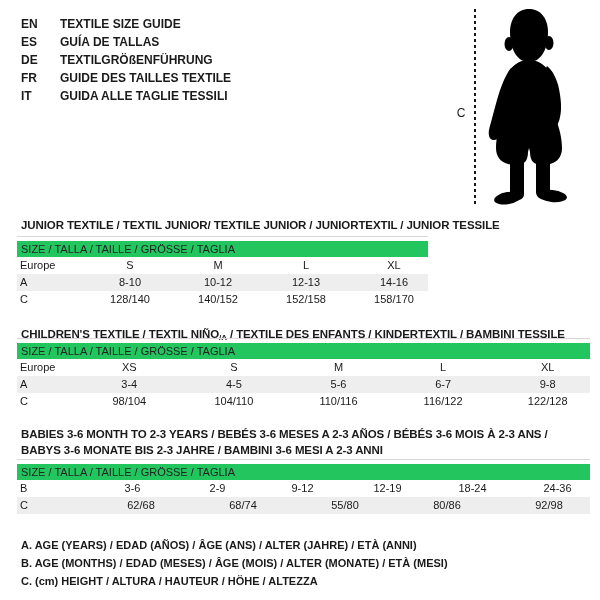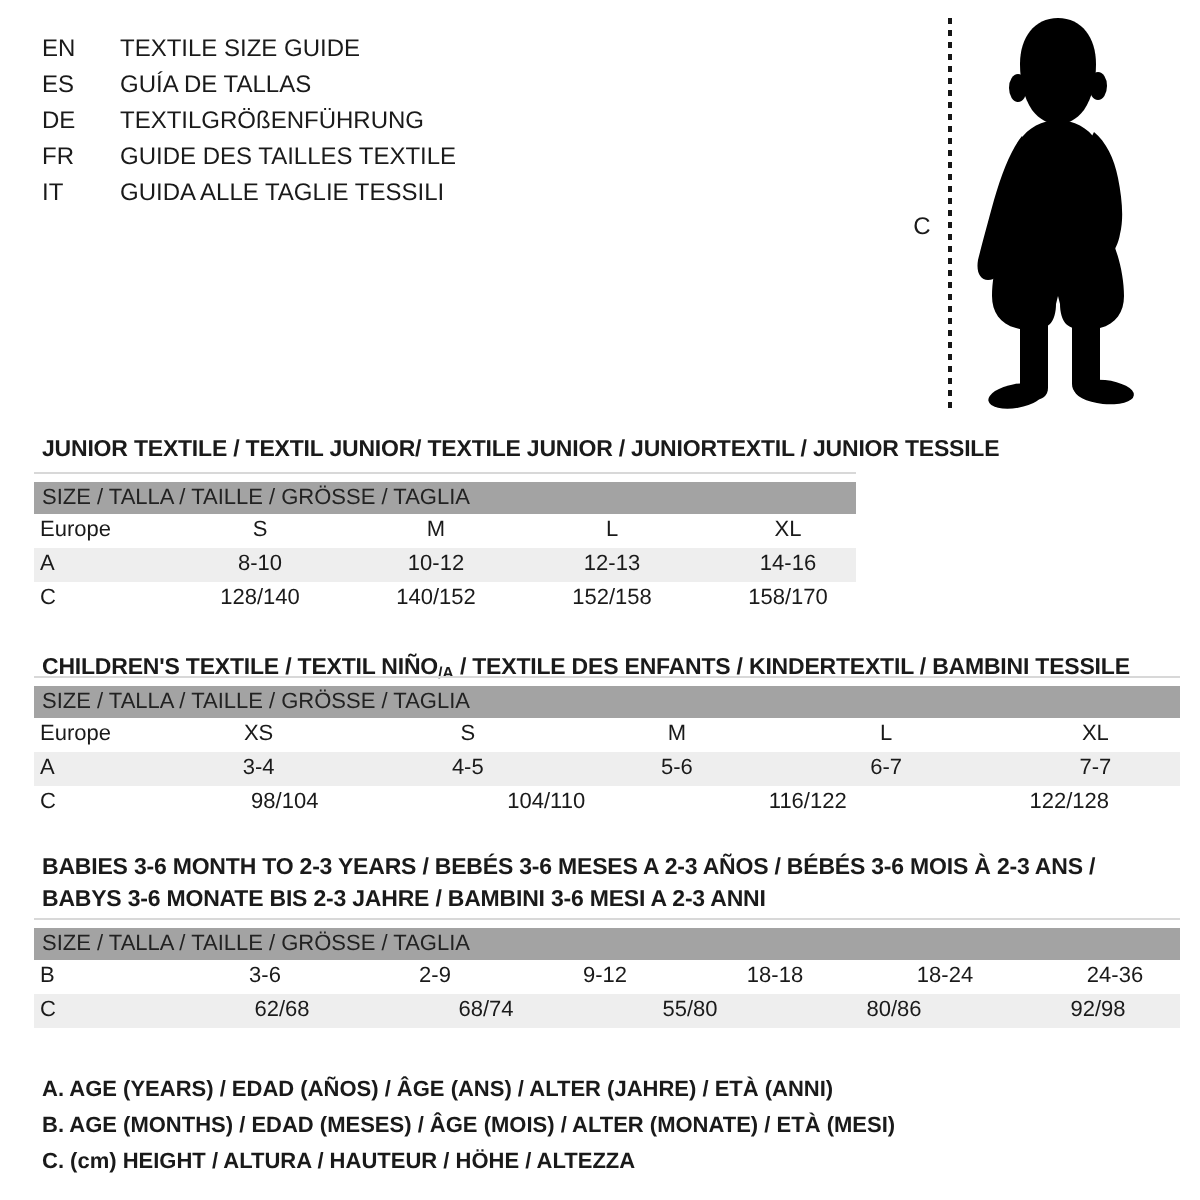--- a/index.html
+++ b/index.html
@@ -3,37 +3,37 @@
 <meta charset="utf-8">
 <style>
   html,body{margin:0;padding:0;}
   body{
     width:600px;height:600px;background:#ffffff;position:relative;
     font-family:"Liberation Sans","DejaVu Sans",sans-serif;
     color:#1a1a1a;overflow:hidden;
   }
 
   
-  .lang-block{position:absolute;top:15px;left:21px;font-weight:400;font-size:12px;line-height:18px;letter-spacing:0;}
+  .lang-block{position:absolute;top:15px;left:21px;font-weight:700;font-size:12px;line-height:18px;letter-spacing:0;}
   .lang-row{display:flex;}
   .lang-code{width:39px;flex:0 0 39px;}
 
   
   .measure-line{position:absolute;left:474px;top:9px;width:2px;height:196px;
     background:repeating-linear-gradient(to bottom,#161616 0 3px,transparent 3px 6px);}
   .measure-label{position:absolute;left:452px;top:106px;width:18px;text-align:center;font-size:12px;font-weight:400;}
   .baby-svg{position:absolute;left:482px;top:6px;width:98px;height:205px;}
 
   
   .tbl-title{position:absolute;left:21px;font-weight:700;font-size:11.5px;line-height:16px;letter-spacing:-0.1px;white-space:nowrap;}
   .tbl-title sub{font-size:8px;vertical-align:-2px;}
 
   
   .size-table{position:absolute;left:17px;border-top:1px solid #d8d8d8;padding-top:4px;}
-  .t-head{background:#a3a3a3;height:16px;line-height:16px;font-size:11px;color:#222;padding-left:4px;}
+  .t-head{background:#22c55e;height:16px;line-height:16px;font-size:11px;color:#222;padding-left:4px;}
   .t-row{display:flex;height:17px;line-height:17px;font-size:11px;gap:20px;}
   .t-row.shade{background:#eeeeee;}
   .t-row .lbl{padding-left:3px;}
   .w1 .lbl{flex:0 0 56px;}
   .w2 .lbl{flex:0 0 47px;}
   .w3 .lbl{flex:0 0 60px;}
   .t-row .cell{flex:1;text-align:center;}
 
   
   .footnotes{position:absolute;left:21px;top:536px;font-weight:700;font-size:11px;line-height:18px;white-space:nowrap;}
@@ -118,43 +118,44 @@
     <span class="cell">M</span>
     <span class="cell">L</span>
     <span class="cell">XL</span>
   </div>
   <div class="t-row shade">
     <span class="lbl">A</span>
     <span class="cell">3-4</span>
     <span class="cell">4-5</span>
     <span class="cell">5-6</span>
     <span class="cell">6-7</span>
-    <span class="cell">7-7</span>
+    <span class="cell">9-8</span>
   </div>
   <div class="t-row">
     <span class="lbl">C</span>
     <span class="cell">98/104</span>
     <span class="cell">104/110</span>
+    <span class="cell">110/116</span>
     <span class="cell">116/122</span>
     <span class="cell">122/128</span>
   </div>
 </div>
 
 <div class="tbl-title" style="top:426px;">
   <div>BABIES 3-6 MONTH TO 2-3 YEARS / BEBÉS 3-6 MESES A 2-3 AÑOS / BÉBÉS 3-6 MOIS À 2-3 ANS /</div>
   <div>BABYS 3-6 MONATE BIS 2-3 JAHRE / BAMBINI 3-6 MESI A 2-3 ANNI</div>
 </div>
 <div class="size-table w3" style="top:459px;width:573px;">
   <div class="t-head">SIZE / TALLA / TAILLE / GRÖSSE / TAGLIA</div>
   <div class="t-row">
     <span class="lbl">B</span>
     <span class="cell">3-6</span>
     <span class="cell">2-9</span>
     <span class="cell">9-12</span>
-    <span class="cell">18-18</span>
+    <span class="cell">12-19</span>
     <span class="cell">18-24</span>
     <span class="cell">24-36</span>
   </div>
   <div class="t-row shade">
     <span class="lbl">C</span>
     <span class="cell">62/68</span>
     <span class="cell">68/74</span>
     <span class="cell">55/80</span>
     <span class="cell">80/86</span>
     <span class="cell">92/98</span>

